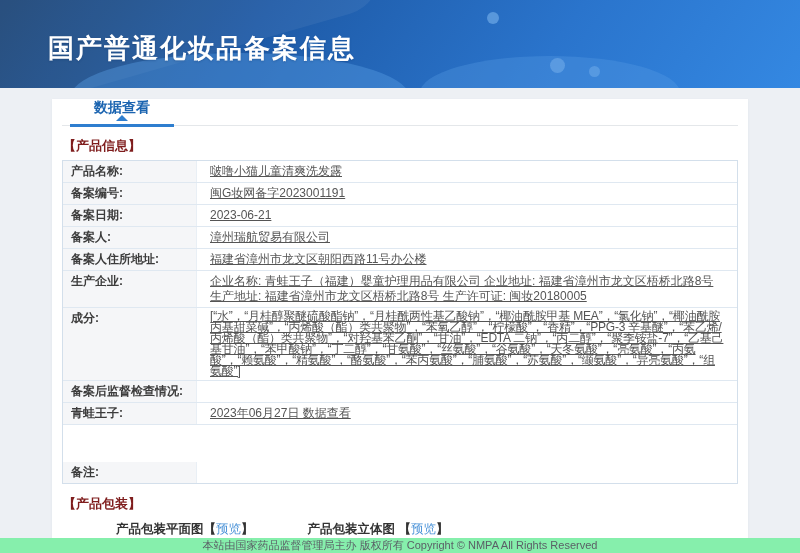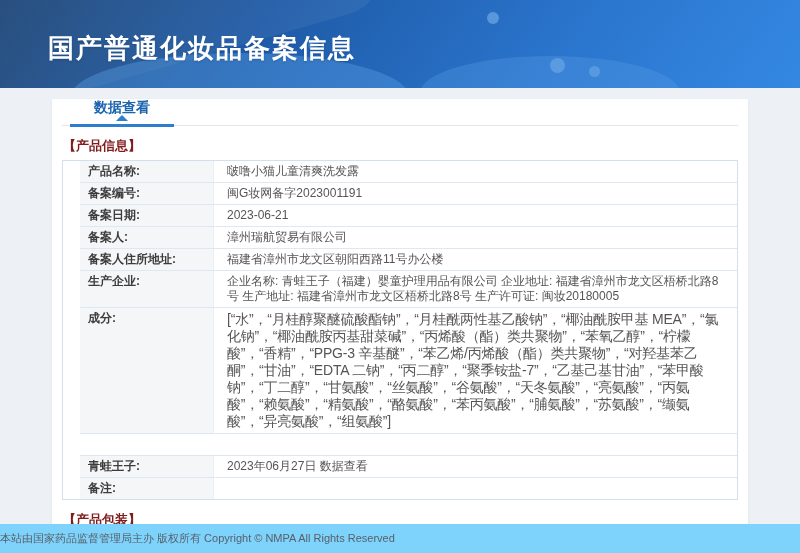--- a/index.html
+++ b/index.html
@@ -46,41 +46,41 @@
     color:#1b64b0; font-weight:bold; font-size:14px; padding-bottom:7px;
     border-bottom:3px solid #2e7ecf; margin-bottom:-2px; cursor:pointer;
   }
   .tab::after {
     content:""; position:absolute; left:50%; bottom:3px; transform:translateX(-50%);
     width:0; height:0; border-left:6px solid transparent; border-right:6px solid transparent;
     border-bottom:6px solid #2e7ecf;
   }
   .section-title { font-size:13px; font-weight:bold; color:#7f1d1d; margin:11px 0 5px 1px; }
   
-  .info-table { border:1px solid #d3dfeb;padding-left:17px; }
+  .info-table { border:1px solid #d3dfeb; }
   .trow { display:flex; border-bottom:1px solid #dfe8f1; }
-  .trow:last-child { border-bottom:none; }
+  .trow:last-child { border-bottom:none;margin-top:37px; }
   .tlabel {
     flex:0 0 134px; background:#f5f6f8; border-right:1px solid #e9eff5;
     padding:3px 8px; font-size:12px; font-weight:bold; color:#3c3c3c; line-height:15px;
   }
-  .tvalue { flex:1 1 auto; padding:3px 13px; font-size:12px; color:#555; line-height:15px; min-height:21px; }
-  .tvalue.ingredients { font-size:14px; line-height:17px; letter-spacing:-0.2px; color:#555; }
+  .tvalue { flex:1 1 auto; padding:3px 13px; font-size:12px; color:#555; line-height:15px; min-height:21px;text-decoration:underline; }
+  .tvalue.ingredients { font-size:12px; line-height:11px; letter-spacing:-0.2px; color:#555; }
   
   .pack-row { display:flex; margin:8px 0 16px 54px; font-size:12.5px; color:#333; }
   .pack-item { margin-right:54px; font-weight:bold; white-space:nowrap; }
   .pack-item .bracket { font-weight:bold; color:#333; }
   .link { color:#4b93d8; cursor:pointer; text-decoration:none; font-weight:normal; }
   .meta-row { margin:10px 0 0 1px; font-size:13px; font-weight:bold; color:#222; }
   .meta-row + .meta-row { margin-top:5px; }
   .meta-row .link { font-size:12px; margin-left:7px; }
   
   .footer {
-    position:absolute; left:0; right:0; bottom:0; height:29px;
-    background:#7dd3fc; display:flex; align-items:center; 
+    position:absolute; left:0; right:0; bottom:0; height:15px;
+    background:#86efac; display:flex; align-items:center; justify-content:center;
     font-size:11px; color:#5a5f66;
   }
 </style>
 </head>
 <body>
 
 <div class="banner">
   <div class="deco-band"></div>
   <div class="deco-blob1"></div>
   <div class="deco-blob2"></div>
@@ -122,20 +122,21 @@
     </div>
     <div class="trow">
       <div class="tlabel">生产企业:</div>
       <div class="tvalue">企业名称: 青蛙王子（福建）婴童护理用品有限公司 企业地址: 福建省漳州市龙文区梧桥北路8号 生产地址: 福建省漳州市龙文区梧桥北路8号 生产许可证: 闽妆20180005</div>
     </div>
     <div class="trow">
       <div class="tlabel">成分:</div>
       <div class="tvalue ingredients">[“水”，“月桂醇聚醚硫酸酯钠”，“月桂酰两性基乙酸钠”，“椰油酰胺甲基 MEA”，“氯化钠”，“椰油酰胺丙基甜菜碱”，“丙烯酸（酯）类共聚物”，“苯氧乙醇”，“柠檬酸”，“香精”，“PPG-3 辛基醚”，“苯乙烯/丙烯酸（酯）类共聚物”，“对羟基苯乙酮”，“甘油”，“EDTA 二钠”，“丙二醇”，“聚季铵盐-7”，“乙基己基甘油”，“苯甲酸钠”，“丁二醇”，“甘氨酸”，“丝氨酸”，“谷氨酸”，“天冬氨酸”，“亮氨酸”，“丙氨酸”，“赖氨酸”，“精氨酸”，“酪氨酸”，“苯丙氨酸”，“脯氨酸”，“苏氨酸”，“缬氨酸”，“异亮氨酸”，“组氨酸”]</div>
     </div>
     <div class="trow">
+      <div class="tlabel">备案后监督检查情况:</div>
       <div class="tvalue"></div>
     </div>
     <div class="trow">
       <div class="tlabel">青蛙王子:</div>
       <div class="tvalue">2023年06月27日 数据查看</div>
     </div>
     <div class="trow">
       <div class="tlabel">备注:</div>
       <div class="tvalue"></div>
     </div>

